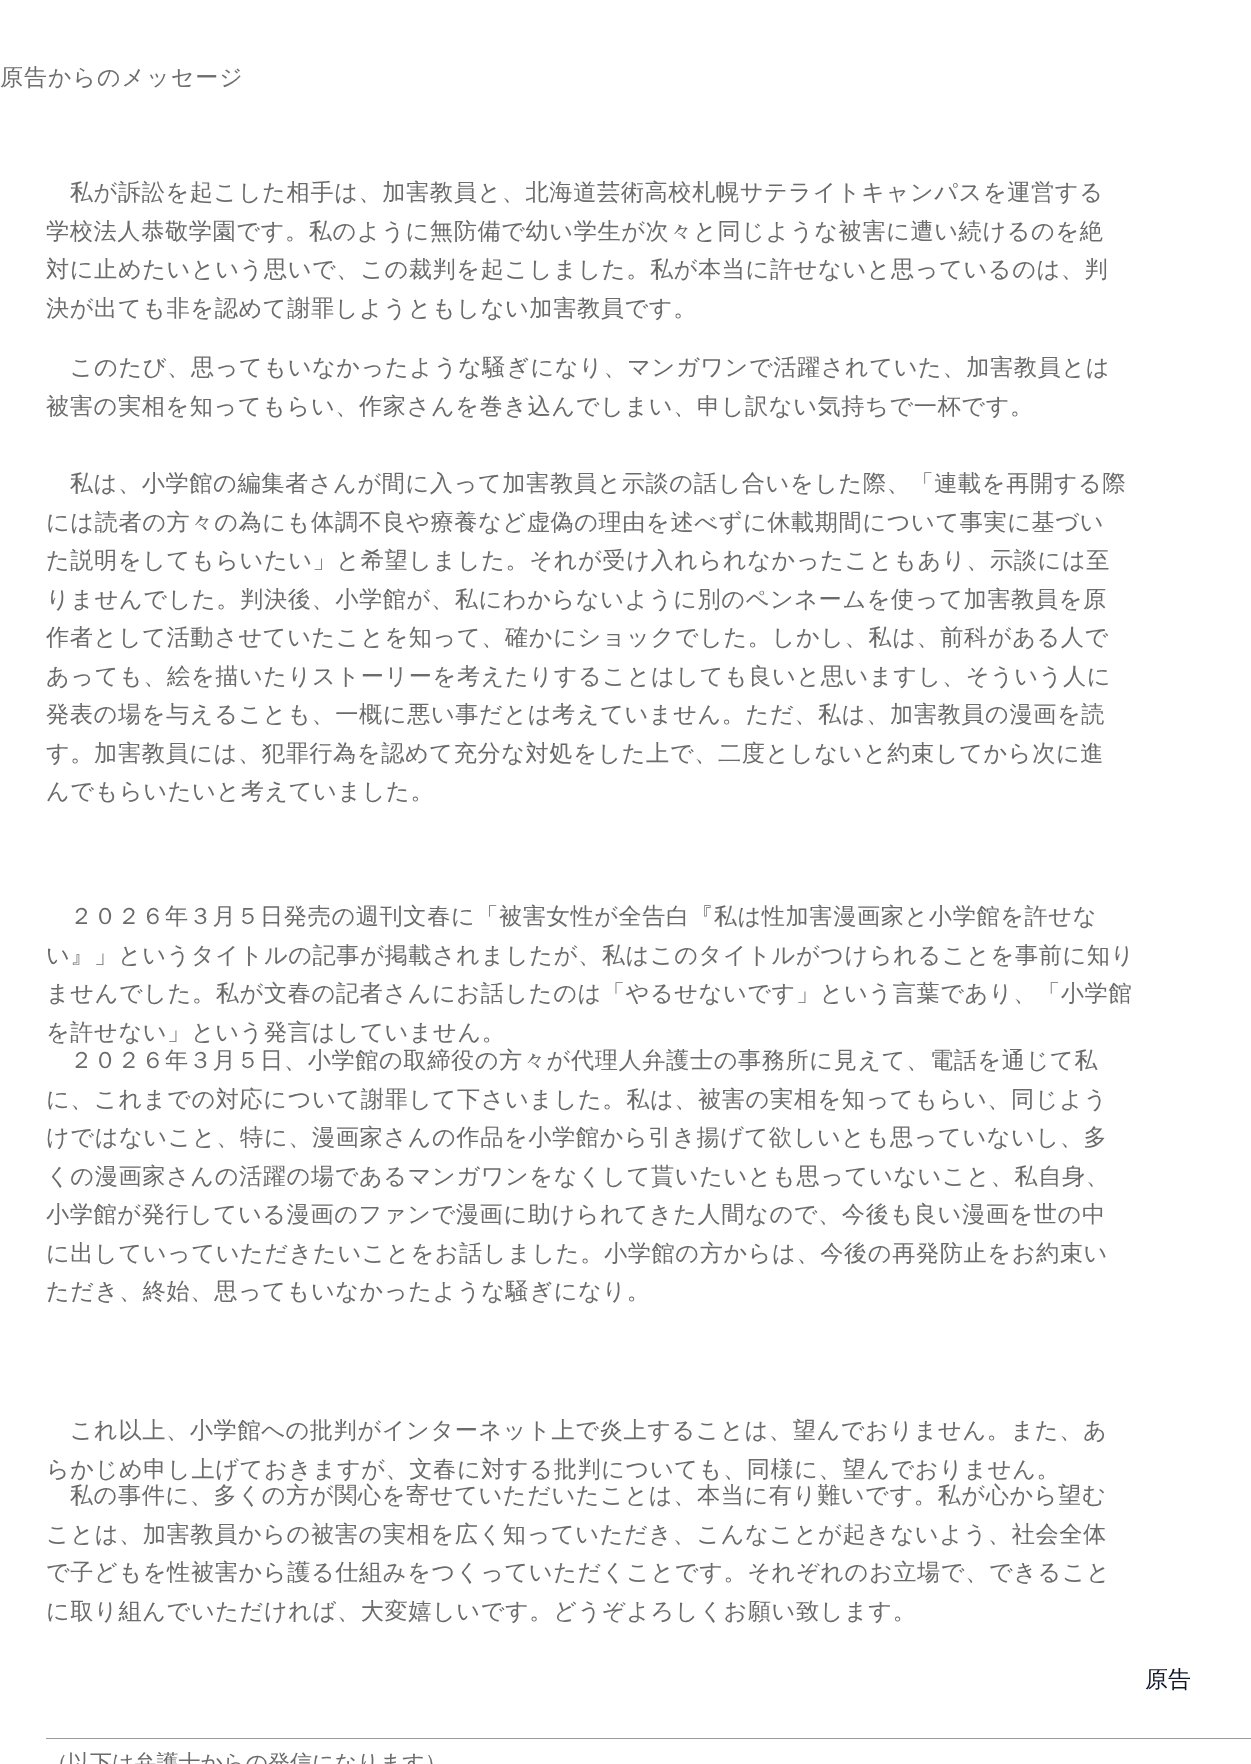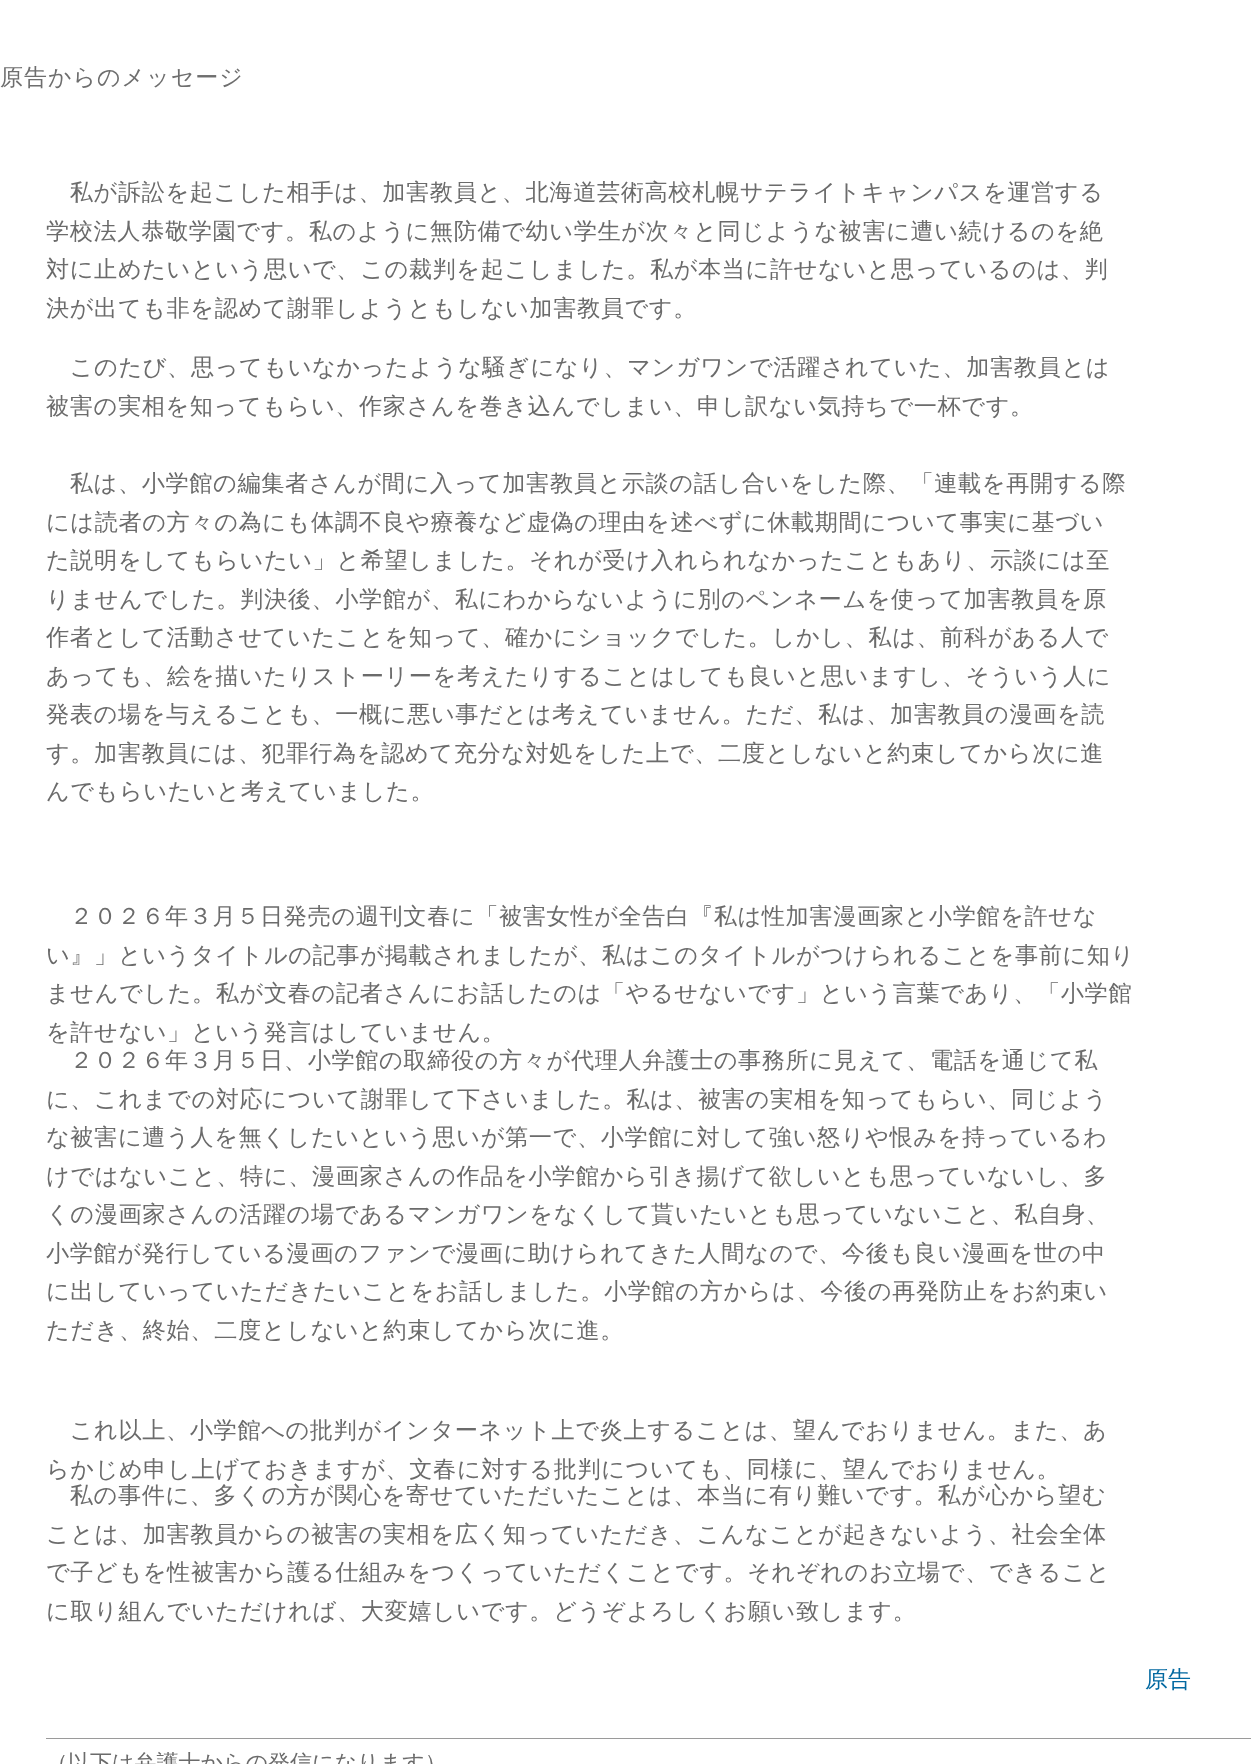--- a/index.html
+++ b/index.html
@@ -44,21 +44,21 @@
     .p3 { position: absolute; top: 276px; }
     .p4 { position: absolute; top: 685px; margin-top: 24px; }
     .p5 { position: absolute; top: 853px; }
     .p6 { position: absolute; top: 1195px; margin-top: 28px; }
     .p7 { position: absolute; top: 1288px; }
     .signature {
       position: absolute;
       right: 60px;
       top: 1664px;
       font-size: 23px;
-      color: #0369a1;
+      color: #0f172a;
     }
     .divider {
       position: absolute;
       left: 46px;
       top: 1738px;
       width: 1205px;
       height: 0;
       border-top: 1.5px solid #9a9a9a;
     }
     .footer-note {
@@ -104,26 +104,25 @@
     <p class="para p4">
       <span class="line">　２０２６年３月５日発売の週刊文春に「被害女性が全告白『私は性加害漫画家と小学館を許せな</span>
       <span class="line">い』」というタイトルの記事が掲載されましたが、私はこのタイトルがつけられることを事前に知り</span>
       <span class="line">ませんでした。私が文春の記者さんにお話したのは「やるせないです」という言葉であり、「小学館</span>
       <span class="line">を許せない」という発言はしていません。</span>
     </p>
 
     <p class="para p5">
       <span class="line">　２０２６年３月５日、小学館の取締役の方々が代理人弁護士の事務所に見えて、電話を通じて私</span>
       <span class="line">に、これまでの対応について謝罪して下さいました。私は、被害の実相を知ってもらい、同じよう</span>
-      <span class="line">な被害に遭う人を無くしたいという思いが第一で、小学館に対して強い怒りや恨みを持っているわ</span>
       <span class="line">けではないこと、特に、漫画家さんの作品を小学館から引き揚げて欲しいとも思っていないし、多</span>
       <span class="line">くの漫画家さんの活躍の場であるマンガワンをなくして貰いたいとも思っていないこと、私自身、</span>
       <span class="line">小学館が発行している漫画のファンで漫画に助けられてきた人間なので、今後も良い漫画を世の中</span>
       <span class="line">に出していっていただきたいことをお話しました。小学館の方からは、今後の再発防止をお約束い</span>
-      <span class="line">ただき、終始、二度としないと約束してから次に進。</span>
+      <span class="line">ただき、終始、思ってもいなかったような騒ぎになり。</span>
     </p>
 
     <p class="para p6">
       <span class="line">　これ以上、小学館への批判がインターネット上で炎上することは、望んでおりません。また、あ</span>
       <span class="line">らかじめ申し上げておきますが、文春に対する批判についても、同様に、望んでおりません。</span>
     </p>
 
     <p class="para p7">
       <span class="line">　私の事件に、多くの方が関心を寄せていただいたことは、本当に有り難いです。私が心から望む</span>
       <span class="line">ことは、加害教員からの被害の実相を広く知っていただき、こんなことが起きないよう、社会全体</span>

